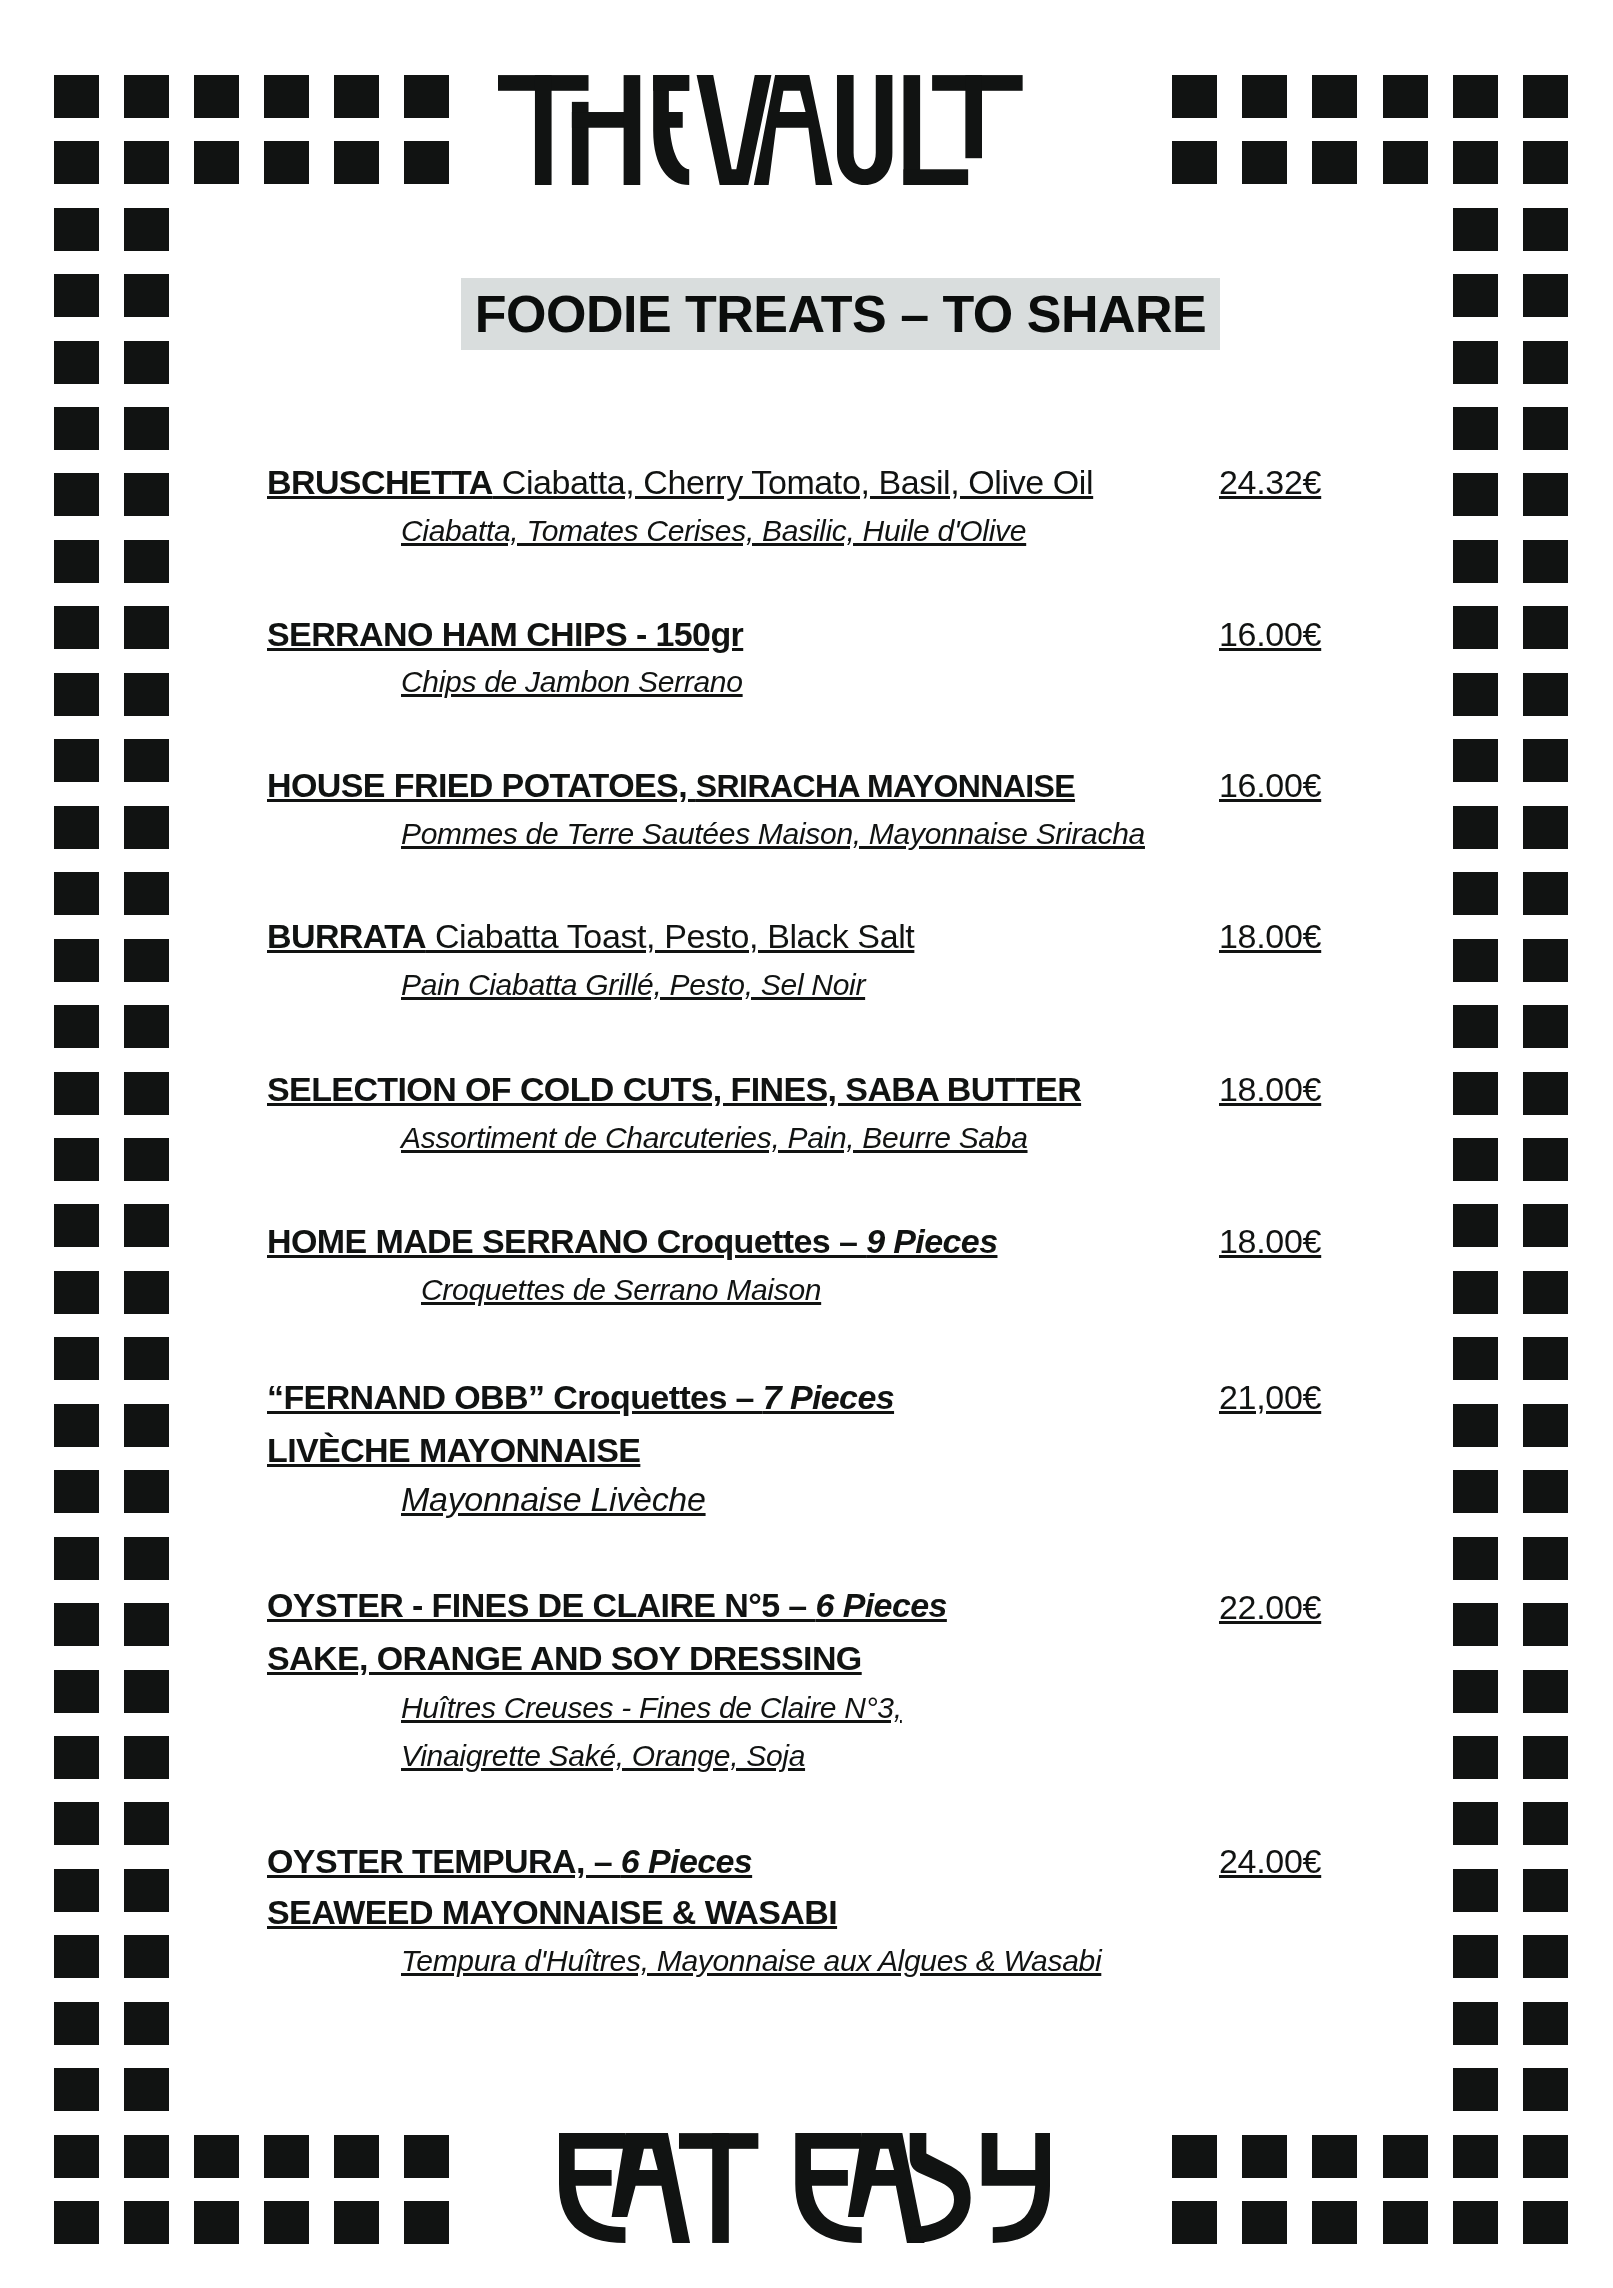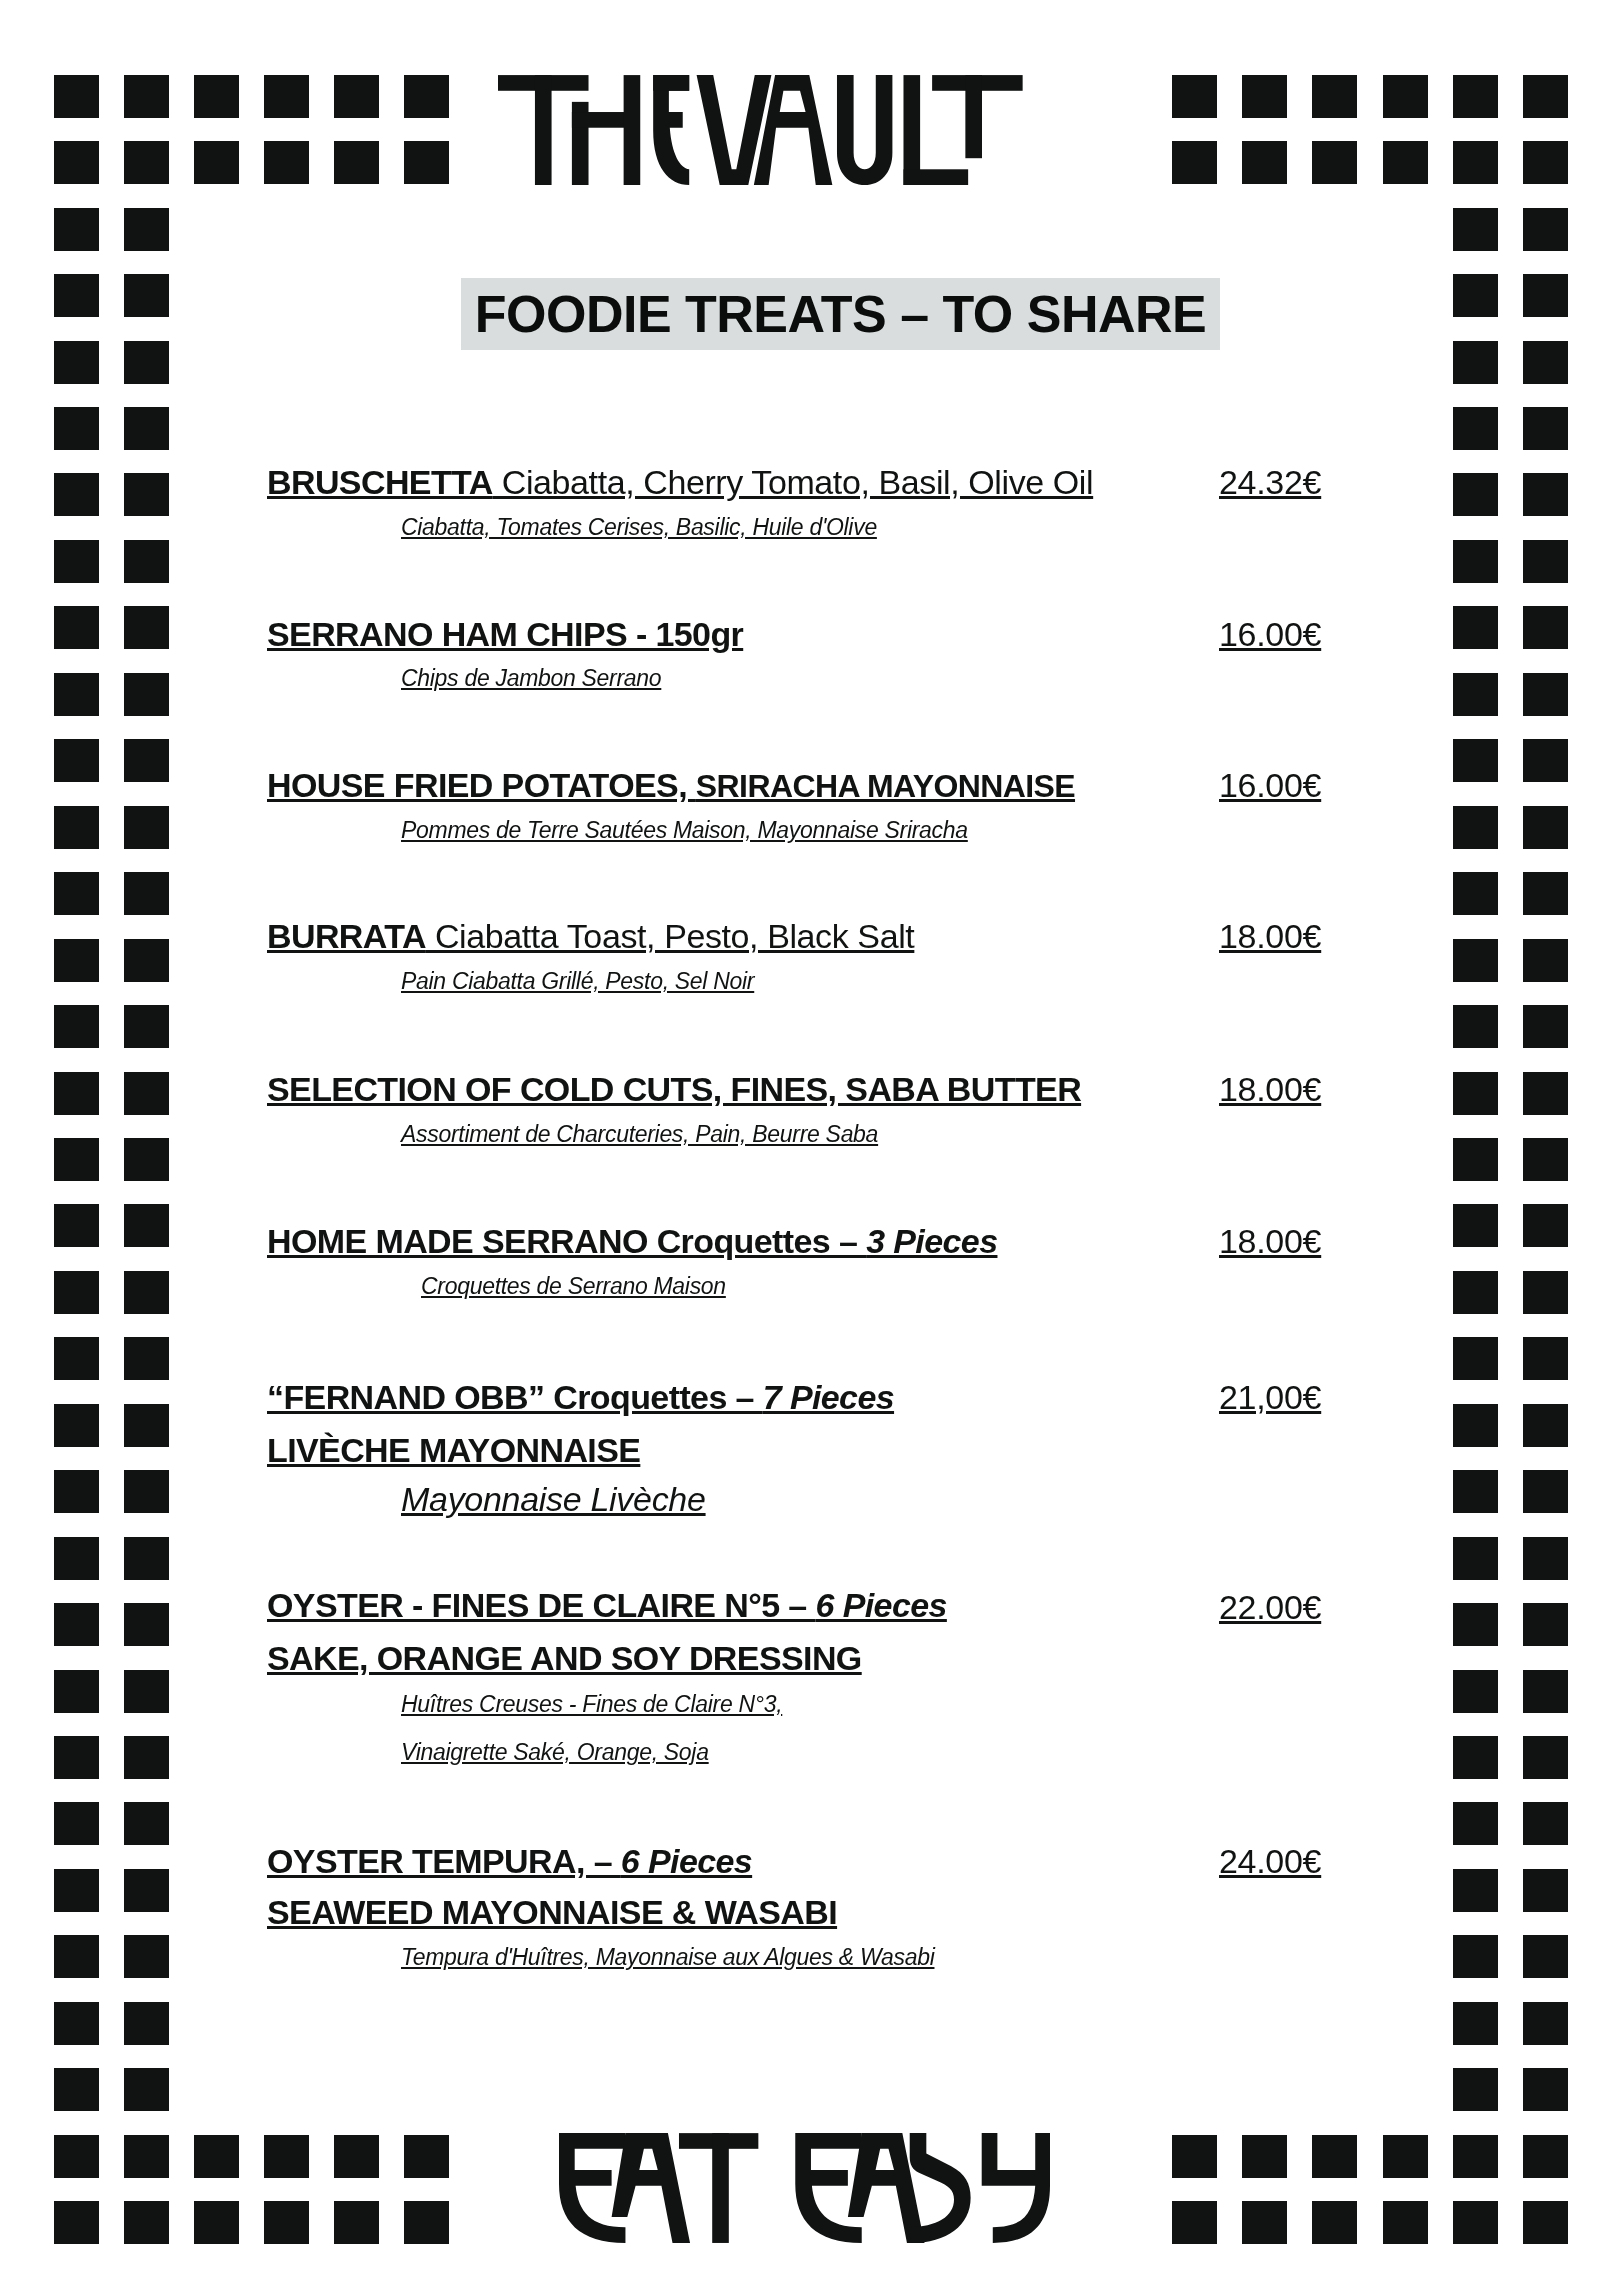--- a/index.html
+++ b/index.html
@@ -15,21 +15,21 @@
     letter-spacing: -0.5px; color: #0b0d0c; white-space: nowrap;
   }
   .line {
     position: absolute; white-space: nowrap; line-height: 1;
     font-family: "Liberation Sans", sans-serif; color: #111312; text-decoration: underline;
   }
   .name { font-size: 34px; font-weight: 700; letter-spacing: -0.6px; left: 267px; }
   .name .desc { font-weight: 400; letter-spacing: -0.4px; }
   .name .pcs { font-style: italic; }
   .name .sub { font-size: 32px; }
-  .fr { font-size: 23px; font-style: italic; font-weight: 400; left: 401px; letter-spacing: -0.3px; }
+  .fr { font-size: 30px; font-style: italic; font-weight: 400; left: 401px; letter-spacing: -0.3px; }
   .fr.big { font-size: 34px; }
   .price { font-size: 34px; font-weight: 400; left: 1219px; letter-spacing: -0.3px; }
 </style>
 </head>
 <body>
 
 <div id="border">
     <div class="sq" style="left: 54px; top: 75px;"></div>
     <div class="sq" style="left: 124px; top: 75px;"></div>
     <div class="sq" style="left: 194px; top: 75px;"></div>
@@ -260,21 +260,21 @@
   </div>
 
   <div>
     <div class="line name" style="top:1072px;">SELECTION OF COLD CUTS, FINES, SABA BUTTER</div>
     <div class="line price" style="top:1072px;">18.00€</div>
     <div class="line fr" style="top:1123px;">Assortiment de Charcuteries, Pain, Beurre Saba</div>
   </div>
 
   <div>
     <div class="line name" style="top:1224px;">
-      <span>HOME MADE SERRANO Croquettes – </span><span class="pcs">3 Pieces</span>
+      <span>HOME MADE SERRANO Croquettes – </span><span class="pcs">9 Pieces</span>
     </div>
     <div class="line price" style="top:1224px;">18.00€</div>
     <div class="line fr" style="top:1275px;margin-left:20px;">Croquettes de Serrano Maison</div>
   </div>
 
   <div>
     <div class="line name" style="top:1380px;">
       <span>“FERNAND OBB” Croquettes – </span><span class="pcs">7 Pieces</span>
     </div>
     <div class="line price" style="top:1380px;text-align:right;">21,00€</div>

